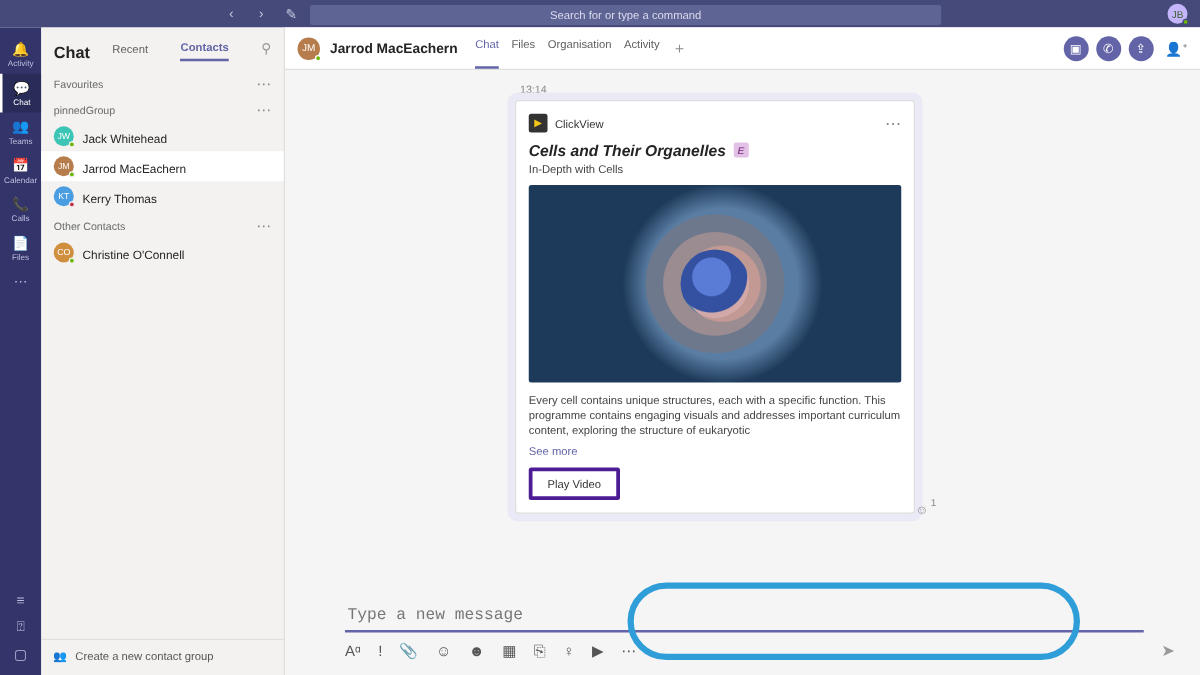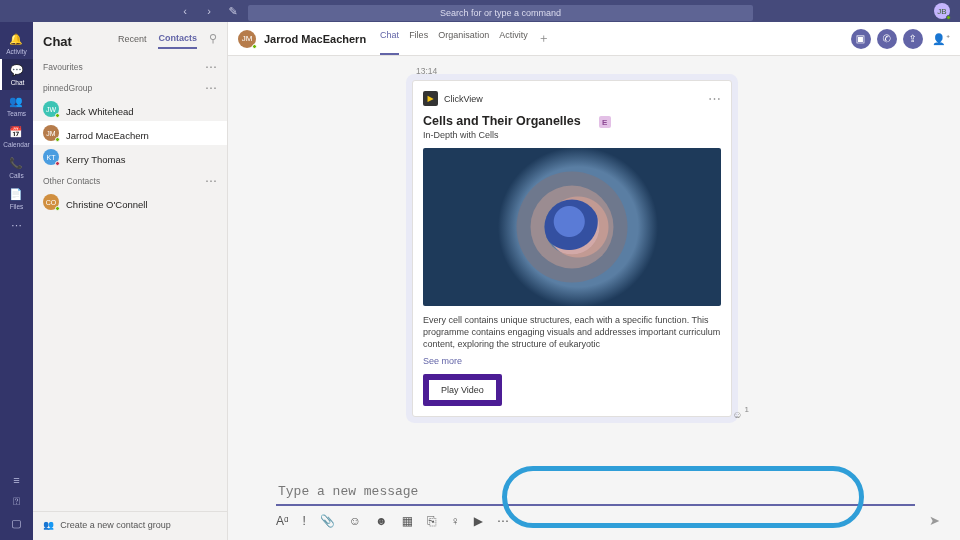--- a/index.html
+++ b/index.html
@@ -24,21 +24,21 @@
   .rail-item { width: 33px; display: flex; flex-direction: column; align-items: center; padding: 5px 0 4px; font-size: 6.5px; cursor: pointer; gap: 2px; }
   .rail-item.active { border-left: 2px solid #fff; background: #292b58; color: #fff; }
   .rail-item .ico { font-size: 11px; }
   .rail .spacer { flex: 1; }
   .rail-bottom { width: 33px; display: flex; flex-direction: column; align-items: center; padding-bottom: 6px; color: #bdbfe0; }
 
   
   .listpanel { width: 195px; background: #f3f2f1; border-right: 1px solid #e1dfdd; display: flex; flex-direction: column; }
   .list-header { display: flex; align-items: flex-end; justify-content: space-between; padding: 10px 10px 6px 10px; }
   .list-header h1 { font-size: 13px; font-weight: 700; color: #252423; }
-  .list-tabs { display: flex; align-items: center; gap: 12px; font-size: 9px; color: #605e5c; justify-content: center; }
+  .list-tabs { display: flex; align-items: center; gap: 26px; font-size: 9px; color: #605e5c; justify-content: center; }
   .list-tabs span { cursor: pointer; padding-bottom: 4px; }
   .list-tabs span.active { color: #6264a7; border-bottom: 2px solid #6264a7; font-weight: 600; }
   .list-tabs .filter { font-size: 11px; color: #9a9a9a; }
   .section-head { display: flex; justify-content: space-between; align-items: center; padding: 6px 10px 3px 10px; font-size: 8.5px; color: #6a6a6a; }
   .section-head .dots { font-size: 12px; color: #888; cursor: pointer; line-height: 1; }
   .contact-row { display: flex; align-items: flex-end; gap: 7px; padding: 4px 10px; font-size: 9.5px; color: #252423; cursor: pointer; }
   .contact-row.selected { background: #fff; }
   .av { width: 16px; height: 16px; border-radius: 50%; position: relative; display: flex; align-items: center; justify-content: center; font-size: 7px; color: #fff; }
   .av .pd { position: absolute; width: 5px; height: 5px; border-radius: 50%; bottom: -1px; right: -1px; background: #6bb700; border: 1px solid #f3f2f1; }
   .av .pd.dnd { background: #c4314b; }
@@ -59,28 +59,28 @@
 
   
   .conv { flex: 1; overflow: auto; background: #f5f5f5; padding: 10px 14px; }
   .msg { max-width: 320px; margin-left: 170px; }
   .msg .time { font-size: 8.5px; color: #888; padding-left: 4px; margin-bottom: 4px; }
   .card { background: #fff; border: 1px solid #e1dfdd; border-radius: 3px; box-shadow: 0 0 0 6px #e9eaf6; padding: 10px; position: relative; }
   .card .card-head { display: flex; align-items: center; gap: 6px; }
   .card .card-head .sq { width: 15px; height: 15px; background: #333; border-radius: 2px; display: flex; align-items: center; justify-content: center; color: #f5c518; font-size: 8px; }
   .card .card-head .appname { font-size: 9px; color: #333; }
   .card .card-head .more { margin-left: auto; font-size: 13px; color: #888; cursor: pointer; }
-  .card .title { font-size: 12.5px; font-weight: 700; margin-top: 8px; color: #252423; display: flex; align-items: flex-end; gap: 18px; }
+  .card .title { font-size: 12.5px; font-weight: 700; margin-top: 8px; color: #252423; display: flex; align-items: flex-start; gap: 6px; font-style: italic; }
   .badge { width: 12px; height: 12px; border-radius: 2px; background: #e3c0e6; color: #8e4b94; font-size: 8px; display: inline-flex; align-items: center; justify-content: center; font-weight: 700; }
   .card .subtitle { font-size: 9px; color: #444; margin-top: 2px; }
   .hero { margin-top: 8px; width: 100%; height: 158px; border-radius: 2px; background: radial-gradient(circle at 52% 50%, #d2a9a8 0 30px, #5a7ea3 31px 60px, #1e3a5a 80px 200px); position: relative; overflow: hidden; }
   .hero::after { content: ""; position: absolute; left: 50%; top: 50%; width: 55px; height: 55px; border-radius: 50%; background: radial-gradient(circle at 45% 40%, #5a7bd6 0 15px, #3450a1 16px 28px, rgba(0,0,0,0) 29px); transform: translate(-50%, -50%); box-shadow: 0 0 0 14px rgba(200,160,150,0.5), 0 0 0 28px rgba(150,110,100,0.35); }
   .card .desc { font-size: 9px; color: #444; margin-top: 8px; line-height: 1.35; }
   .card .seemore { font-size: 9px; color: #6264a7; margin-top: 6px; cursor: pointer; }
-  .card .playbtn { margin-top: 8px; display: inline-block; border: 6px solid #4c1d95; border-radius: 2px; padding: 5px 12px; font-size: 9px; color: #333; cursor: pointer; }
+  .card .playbtn { margin-top: 8px; display: inline-block; border: 3px solid #4c1d95; border-radius: 2px; padding: 5px 12px; font-size: 9px; color: #333; cursor: pointer; }
   .emoji-react { position: absolute; right: -18px; bottom: -4px; font-size: 10px; color: #888; }
   .emoji-react .count { font-size: 8px; color: #888; margin-left: 2px; position: relative; top: -6px; }
 
   
   .compose-wrap { position: relative; padding: 8px 20px 12px 48px; }
   .highlight-ring { position: absolute; left: 274px; top: -6px; width: 362px; height: 62px; border: 5px solid #2f9ed8; border-radius: 34px; pointer-events: none; }
   .compose { display: flex; align-items: center; gap: 8px; }
   .compose-line { flex: 1; }
   .compose-input { width: 100%; border: none; border-bottom: 2px solid #6264a7; background: transparent; font-size: 13px; padding: 4px 2px 5px; color: #555; outline: none; font-family: Liberation Mono, monospace; }
   .compose-input::placeholder { color: #777; }

